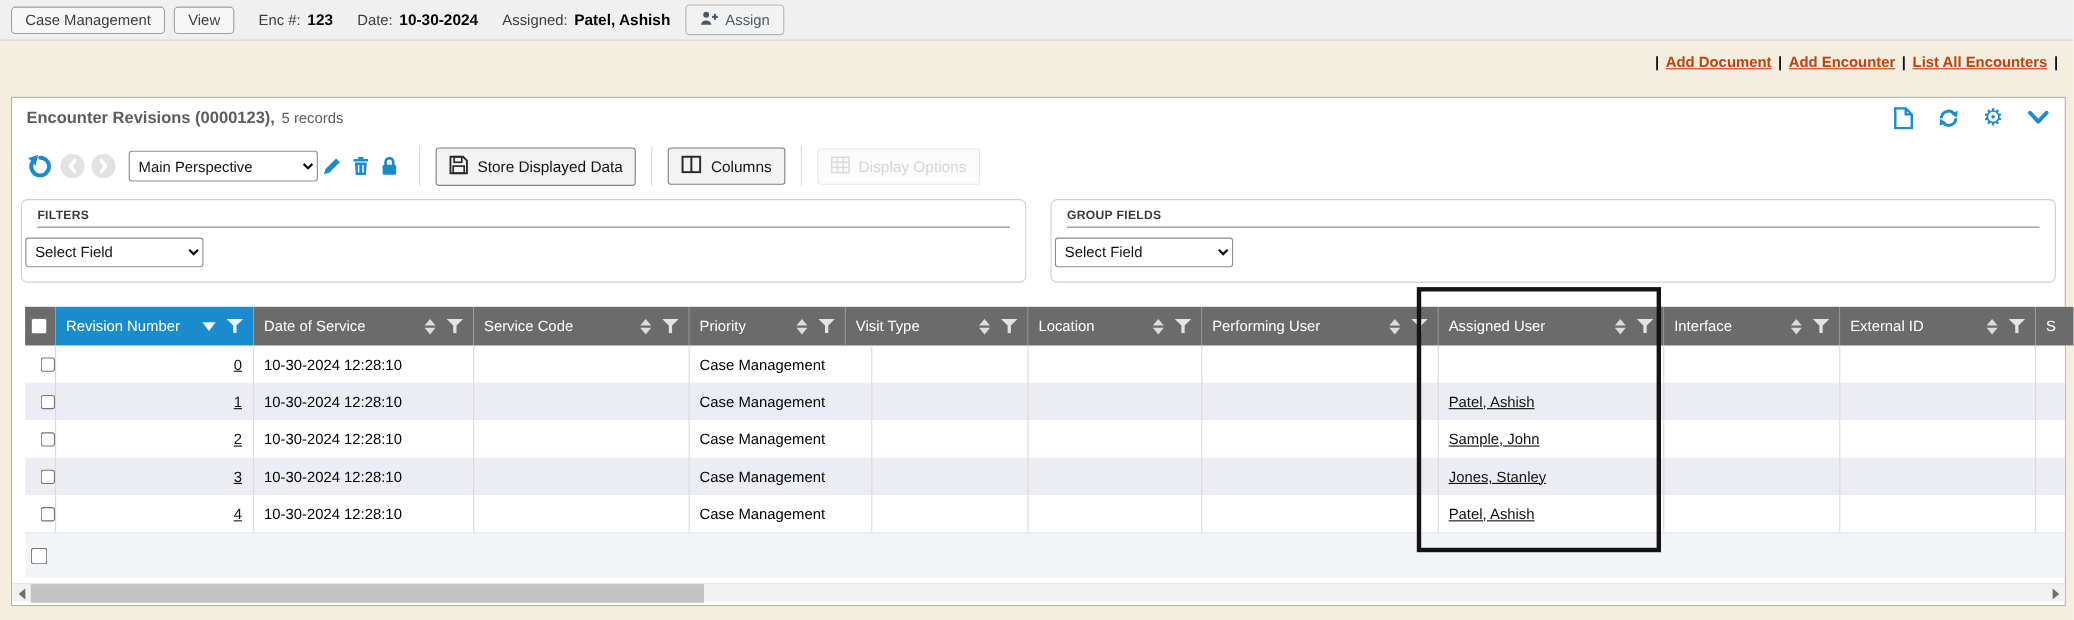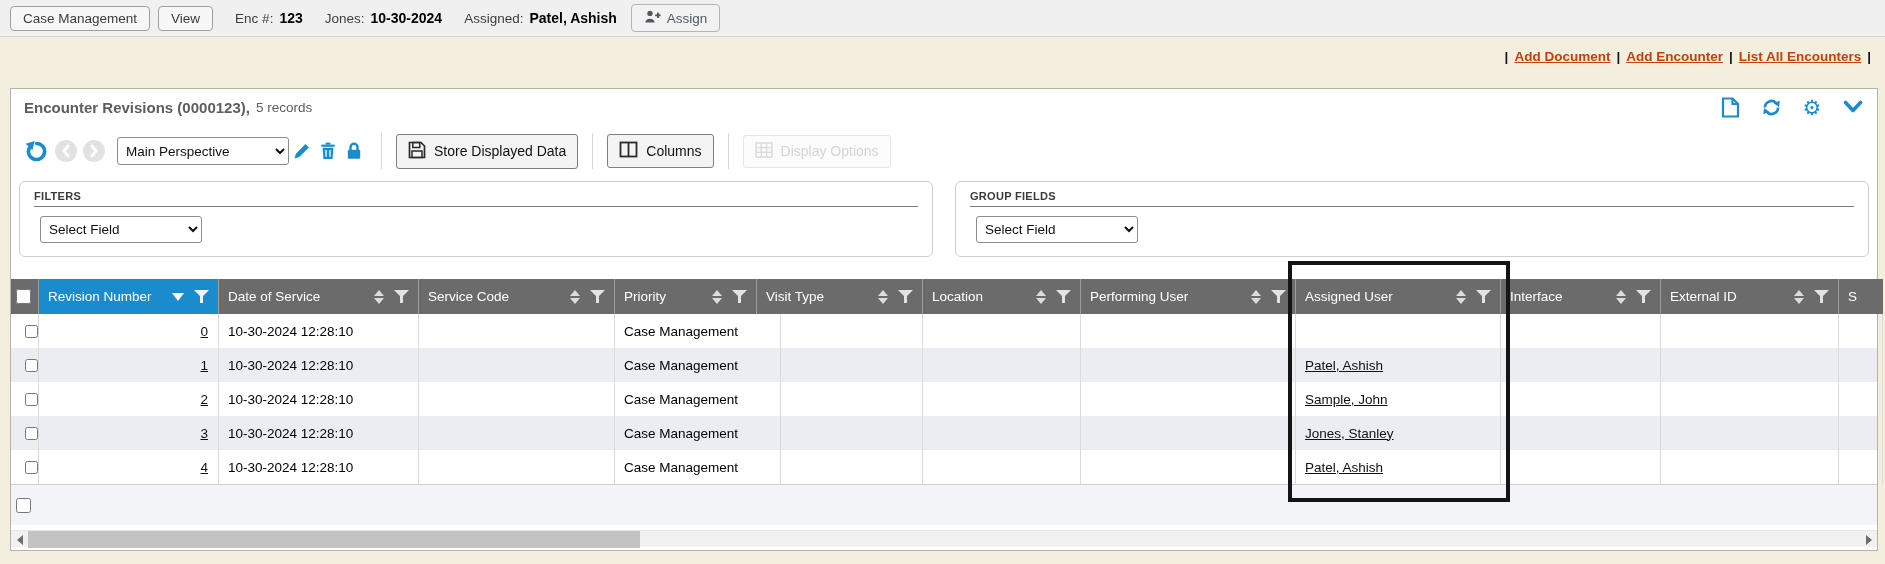--- a/index.html
+++ b/index.html
@@ -45,24 +45,24 @@
   .vdiv { width:1px; height:36px; background:#d7d7d7; margin:0 14px; }
   .tool-btn { background:#f3f3f3; border:1px solid #7f7f7f; border-radius:3px; padding:6px 11px;
               font-size:14px; color:#111; display:inline-flex; align-items:center; gap:8px; cursor:pointer;text-align:right; }
   .tool-btn.disabled { background:#fcfcfc; border-color:#e6e6e6; color:#d4d4d4; cursor:default; }
 
   
   .filters-row { position:absolute; top:92px; left:8px; right:8px; height:76px; display:flex; gap:22px; }
   .fbox { flex:1; border:1px solid #cfcfcf; border-radius:6px; background:#fff; }
   .fbox-label { font-size:11px; font-weight:bold; color:#3a3a3a; letter-spacing:.3px; padding:8px 14px 0 14px; }
   .fbox-rule { border:none; border-top:1px solid #7f7f7f; margin:4px 14px 9px 14px; }
-  .fbox select { width:162px; margin-left:20px; height:27px; }
-
-  
-  .grid { position:absolute; top:190px; left:0; right:0; }
+  .fbox select { width:162px; margin-left:3px; height:27px; }
+
+  
+  .grid { position:absolute; top:190px; left:12px; right:0; }
   .thead { display:flex; height:35px; background:#6b6b6b; }
   .th { display:flex; align-items:center; padding-left:9px; border-right:1px solid #9d9d9d;
         color:#fff; font-size:13.5px; background:#6b6b6b; height:35px; flex:0 0 auto; cursor:pointer; overflow:hidden; }
   .th.sorted { background:#1a8ccd; }
   .th-label { white-space:nowrap; }
   .sort { display:flex; align-items:center; gap:10px; margin-left:auto; margin-right:9px; }
   .tri-up   { width:0; height:0; border-left:5px solid transparent; border-right:5px solid transparent; border-bottom:6px solid #dcdcdc; }
   .tri-down { width:0; height:0; border-left:5px solid transparent; border-right:5px solid transparent; border-top:6px solid #dcdcdc; }
   .sort-ud { display:flex; flex-direction:column; gap:2px; }
   .tri-down-big { width:0; height:0; border-left:6px solid transparent; border-right:6px solid transparent; border-top:8px solid #fff; }
@@ -101,21 +101,21 @@
 
 <div class="topbar">
   <button class="btn">Case Management</button>
   <button class="btn">View</button>
 
   <span class="tb-group">
     <span class="tb-label">Enc #:</span>
     <span class="tb-value">123</span>
   </span>
   <span class="tb-group">
-    <span class="tb-label">Jones:</span>
+    <span class="tb-label">Date:</span>
     <span class="tb-value">10-30-2024</span>
   </span>
   <span class="tb-group">
     <span class="tb-label">Assigned:</span>
     <span class="tb-value">Patel, Ashish</span>
   </span>
 
   <button class="btn assign-btn">
     <span>
       <svg width="17" height="15" viewBox="0 0 17 15">

